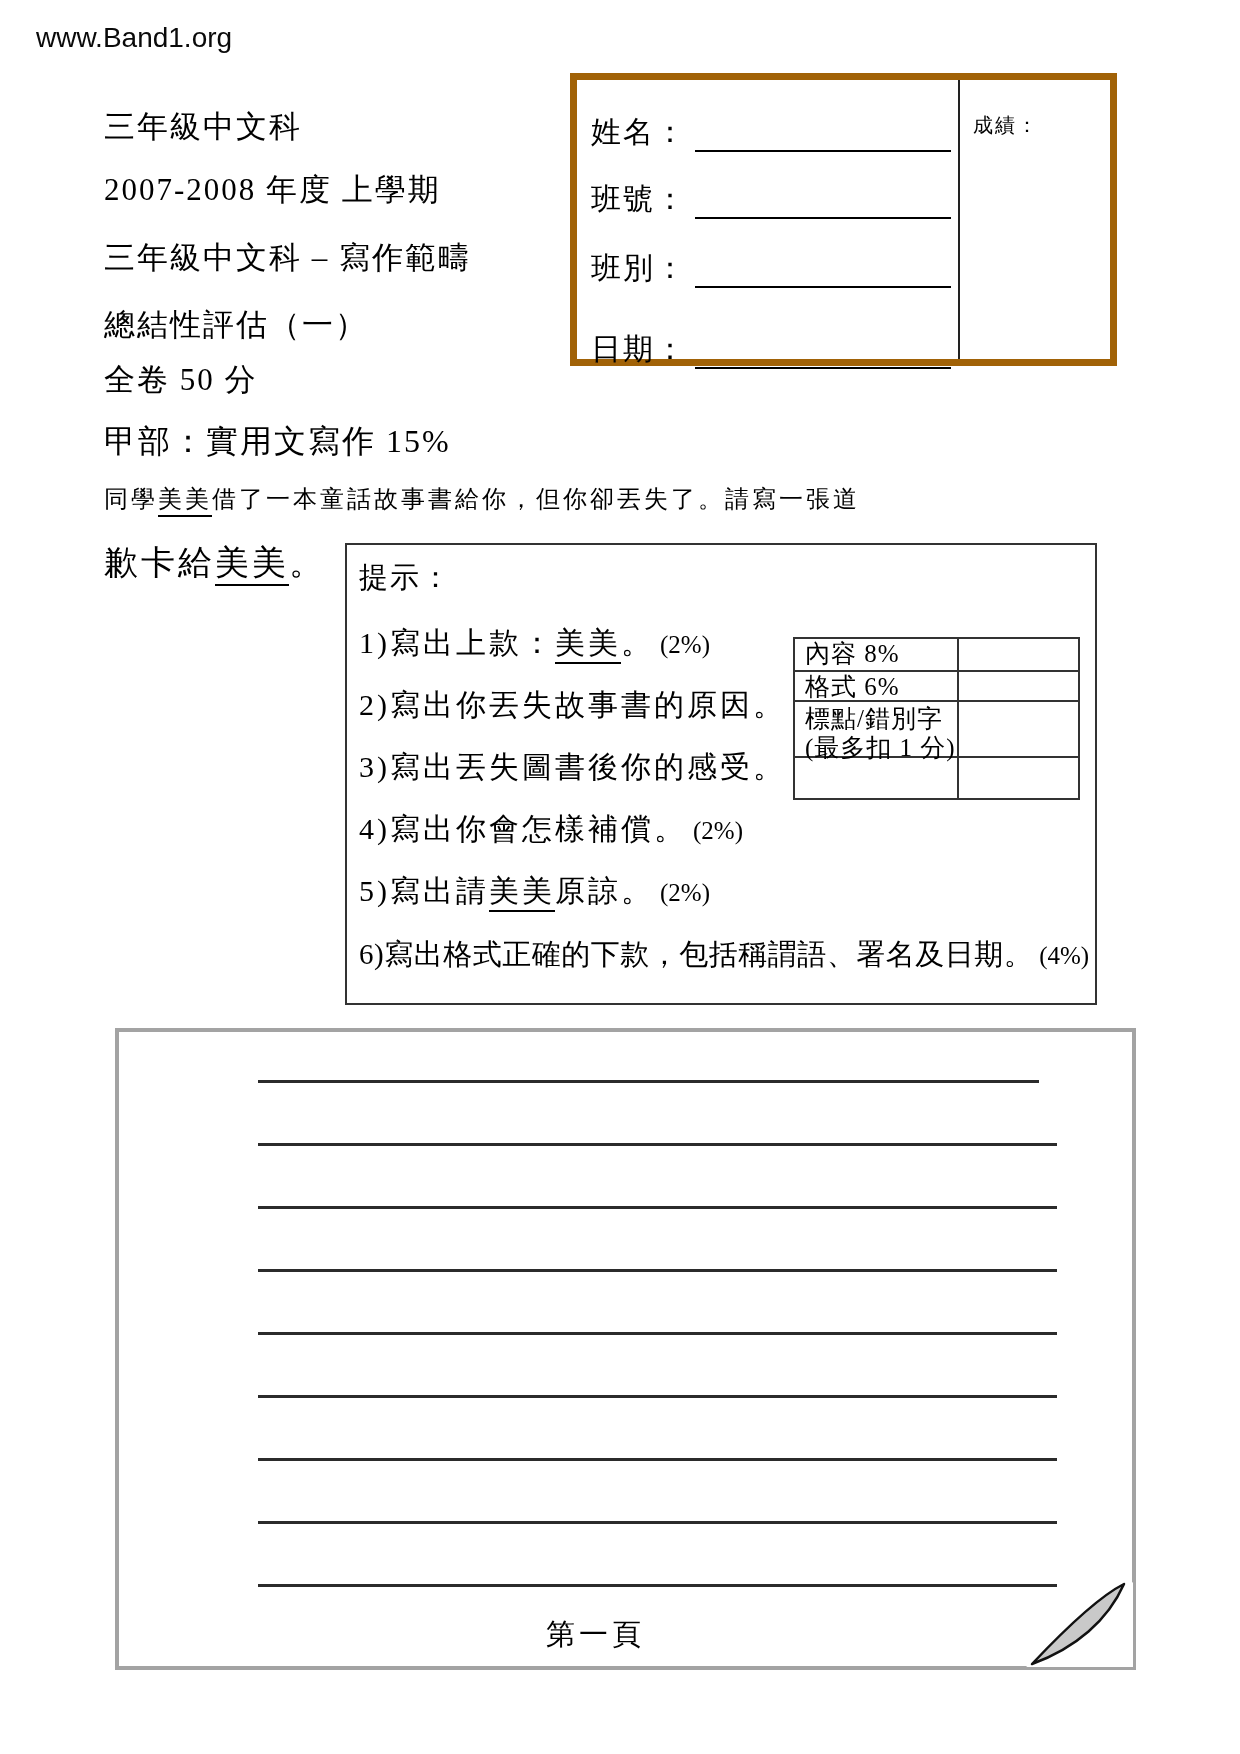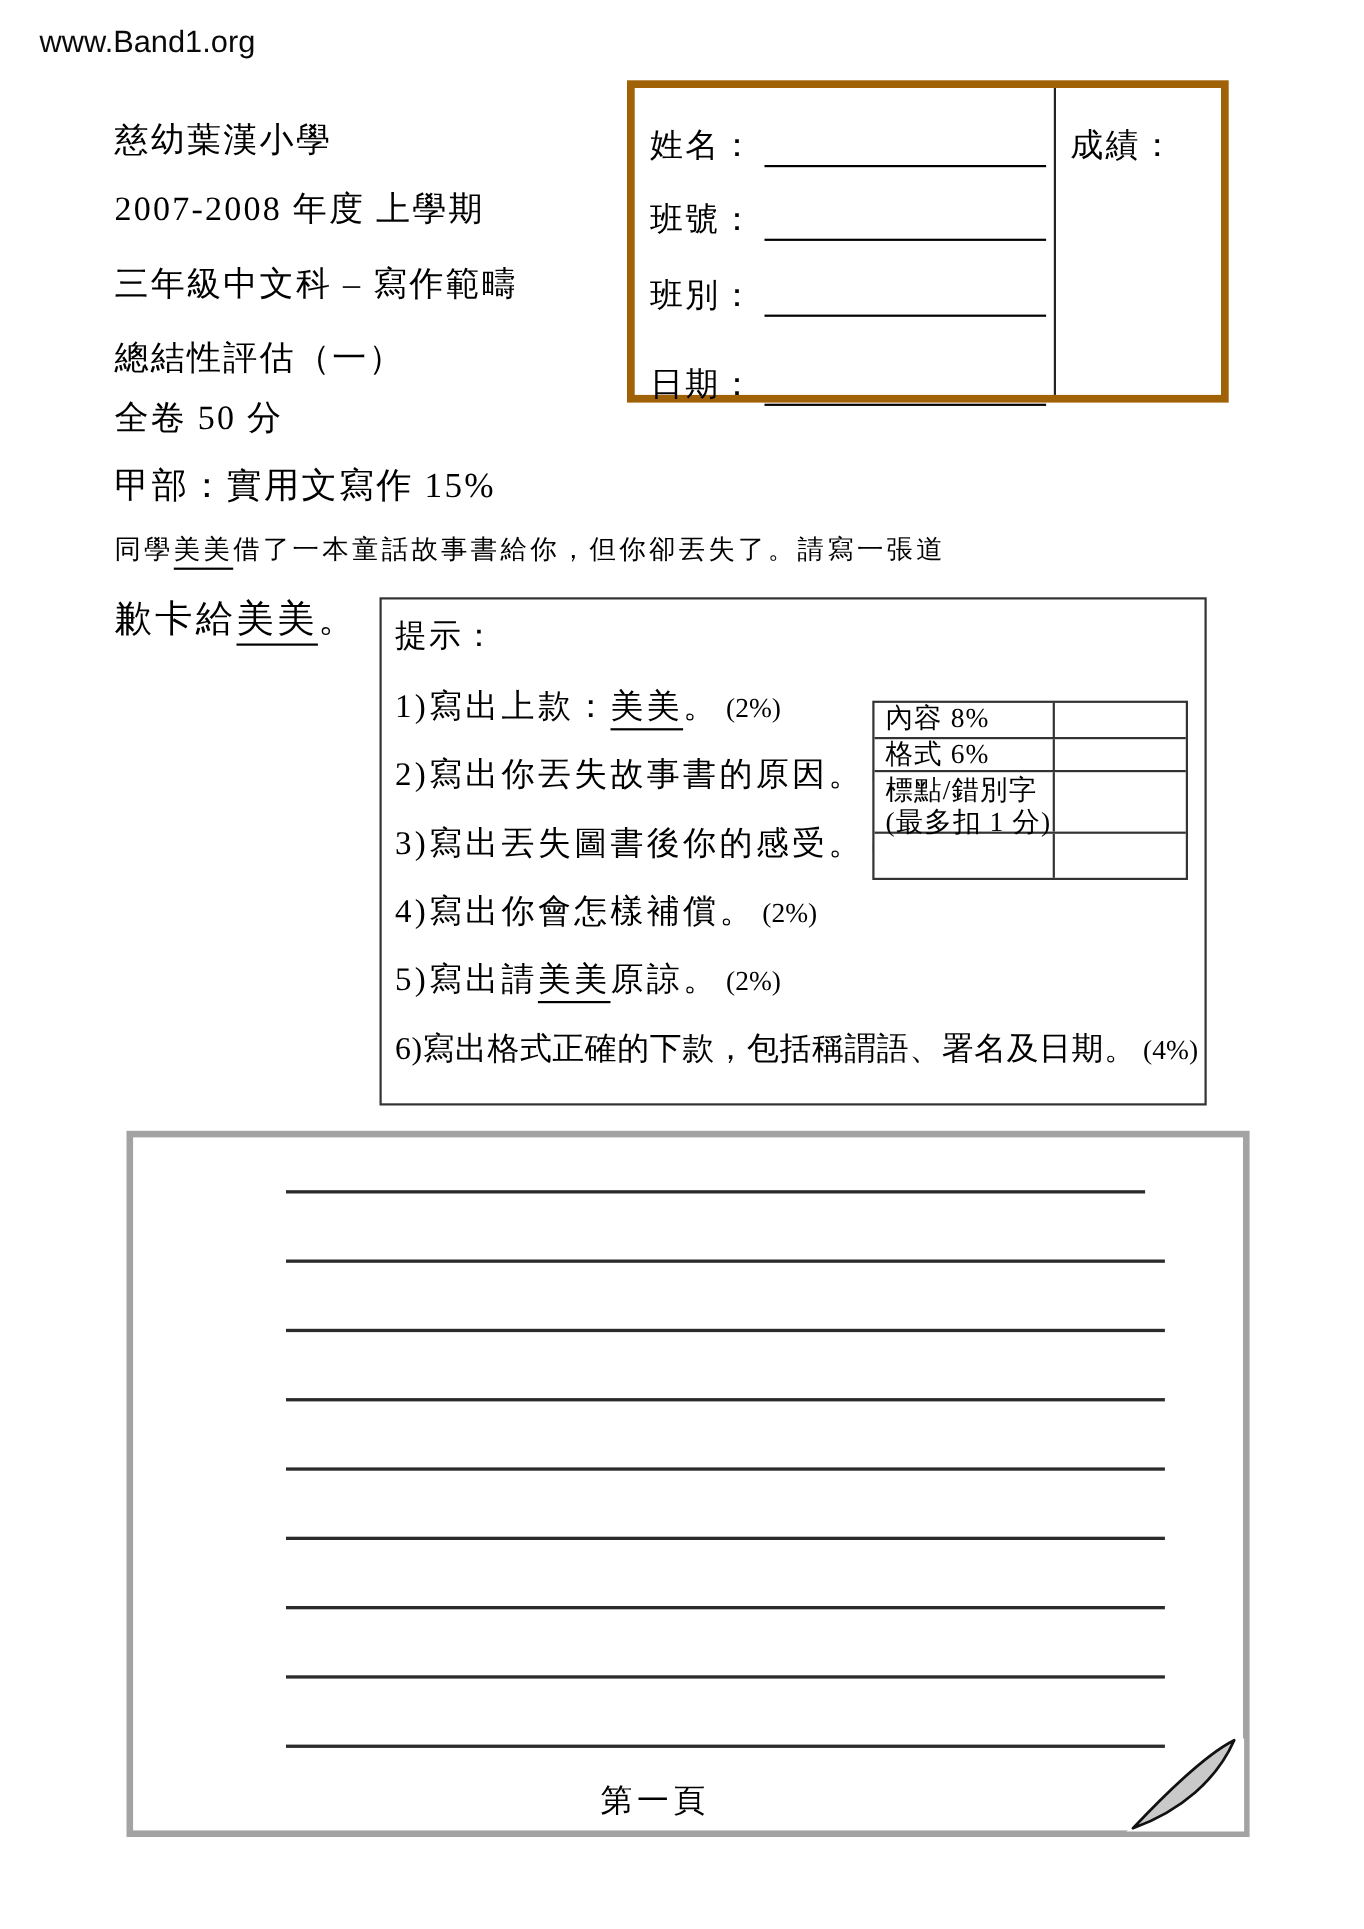--- a/index.html
+++ b/index.html
@@ -15,55 +15,55 @@
     font-size:28px;color:#0a0a0a;
   }
   
   .school{position:absolute;left:104px;top:0;width:470px;}
   .school .sline{position:absolute;left:0;white-space:nowrap;font-size:31px;letter-spacing:2px;line-height:40px;}
   
   .info-box{position:absolute;left:570px;top:73px;width:547px;height:293px;border:7px solid #a16207;box-sizing:border-box;background:#fff;}
   .info-divider{position:absolute;left:381px;top:0;bottom:0;width:0;border-left:2px solid #222;}
   .info-field{position:absolute;left:14px;white-space:nowrap;font-size:30px;letter-spacing:2px;line-height:40px;}
   .blank{display:inline-block;width:256px;border-bottom:2px solid #000;height:38px;vertical-align:-10px;margin-left:8px;}
-  .score-label{position:absolute;left:396px;top:32px;font-size:30px;letter-spacing:2px;}
+  .score-label{position:absolute;left:396px;top:32px;font-size:20px;letter-spacing:2px;}
   
   .section-a{position:absolute;left:104px;top:420px;font-size:32px;letter-spacing:2px;white-space:nowrap;}
   .prompt-l1{position:absolute;left:104px;top:483px;font-size:24px;letter-spacing:3px;white-space:nowrap;}
   .prompt-l2{position:absolute;left:104px;top:540px;font-size:34px;letter-spacing:3px;white-space:nowrap;}
   .u{border-bottom:2px solid #000;padding-bottom:3px;}
   
   .hint-box{position:absolute;left:345px;top:543px;width:752px;height:462px;border:2px solid #333;box-sizing:border-box;background:#fff;}
   .hint-title{position:absolute;left:12px;top:13px;font-size:29px;letter-spacing:2px;}
   .hint-item{position:absolute;left:12px;white-space:nowrap;font-size:30px;letter-spacing:3px;line-height:40px;}
   .hint-item.tight{font-size:29px;letter-spacing:0.5px;}
   .mark{font-size:25px;letter-spacing:0;margin-left:6px;}
   
   .score-table{position:absolute;left:446px;top:92px;width:287px;height:163px;border:2px solid #333;box-sizing:border-box;display:flex;flex-direction:column;background:#fff;}
   .st-row{display:flex;border-bottom:2px solid #333;box-sizing:border-box;}
   .st-row:last-child{border-bottom:none;flex:1;}
   .st-label{width:164px;border-right:2px solid #333;box-sizing:border-box;padding-left:10px;font-size:25px;letter-spacing:1px;line-height:30px;}
   .st-value{flex:1;}
   .r1{height:33px;gap:39px;}.r2{height:30px;}.r3{height:56px;}
   .r3 .st-label{line-height:29px;padding-top:2px;}
   
-  .writing-box{position:absolute;left:115px;top:1028px;width:1021px;height:642px;border:6px solid #a3a3a3;box-sizing:border-box;background:#fff;}
+  .writing-box{position:absolute;left:115px;top:1028px;width:1021px;height:642px;border:4px solid #a3a3a3;box-sizing:border-box;background:#fff;}
   .write-line{position:absolute;left:139px;height:0;border-top:3px solid #2b2b2b;}
   .page-num{position:absolute;left:-60px;right:0;top:583px;text-align:center;font-size:29px;letter-spacing:4px;}
   .curl{position:absolute;right:-2px;bottom:-2px;width:124px;height:94px;}
 </style>
 </head>
 <body>
 
 <div class="page">
 
   <div class="watermark">www.Band1.org</div>
 
   <div class="school">
-    <div class="sline" style="top:107px">慈幼葉漢小學</div>
+    <div class="sline" style="top:107px">三年級中文科</div>
     <div class="sline" style="top:170px">2007-2008 年度 上學期</div>
     <div class="sline" style="top:238px">三年級中文科 – 寫作範疇</div>
     <div class="sline" style="top:305px">總結性評估（一）</div>
     <div class="sline" style="top:360px">全卷 50 分</div>
   </div>
 
   <div class="info-box">
     <div class="info-divider"></div>
     <div class="info-field" style="top:32px">
       <span>姓名：</span><span class="blank"></span>

